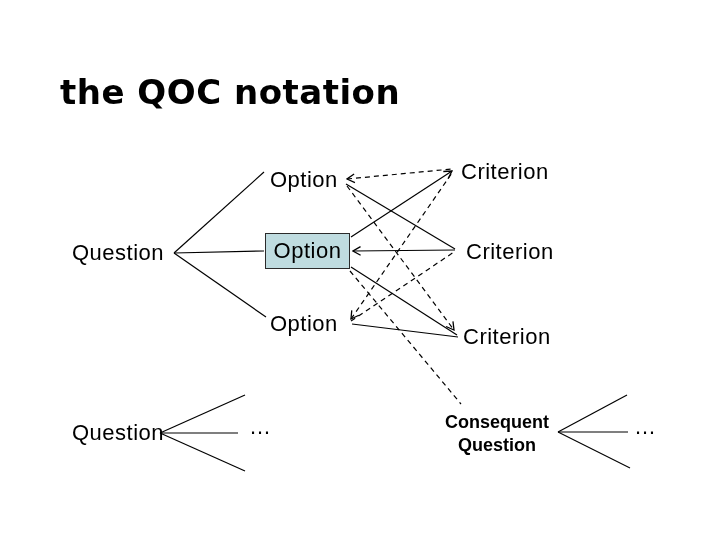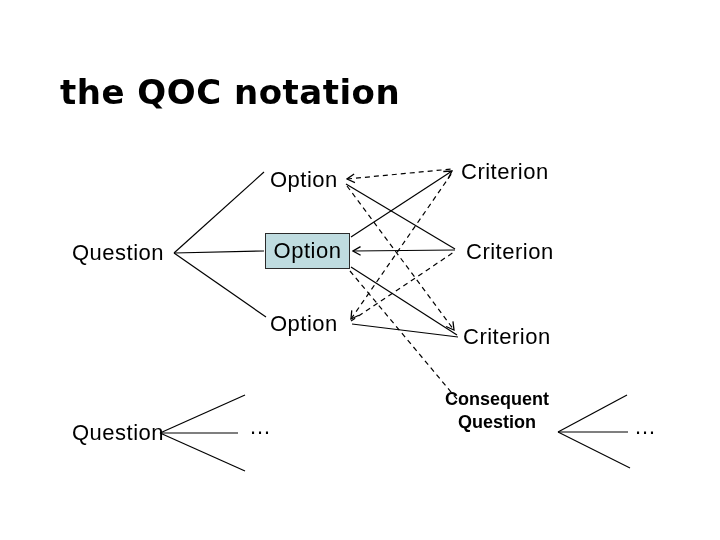--- a/index.html
+++ b/index.html
@@ -55,21 +55,21 @@
     position: absolute;
     z-index: 2;
     font-size: 22px;
     letter-spacing: 1px;
   }
   #dots-left  { left: 249px; top: 414px; }
   #dots-right { left: 634px; top: 414px; }
 
   #cq {
     position: absolute;
-    left: 428px; top: 388px;
+    left: 428px; top: 411px;
     width: 138px;
     z-index: 2;
     text-align: center;
     font-weight: bold;
     font-size: 18px;
     line-height: 23px;
   }
 </style>
 </head>
 <body style="background: rgb(255, 255, 255);">

